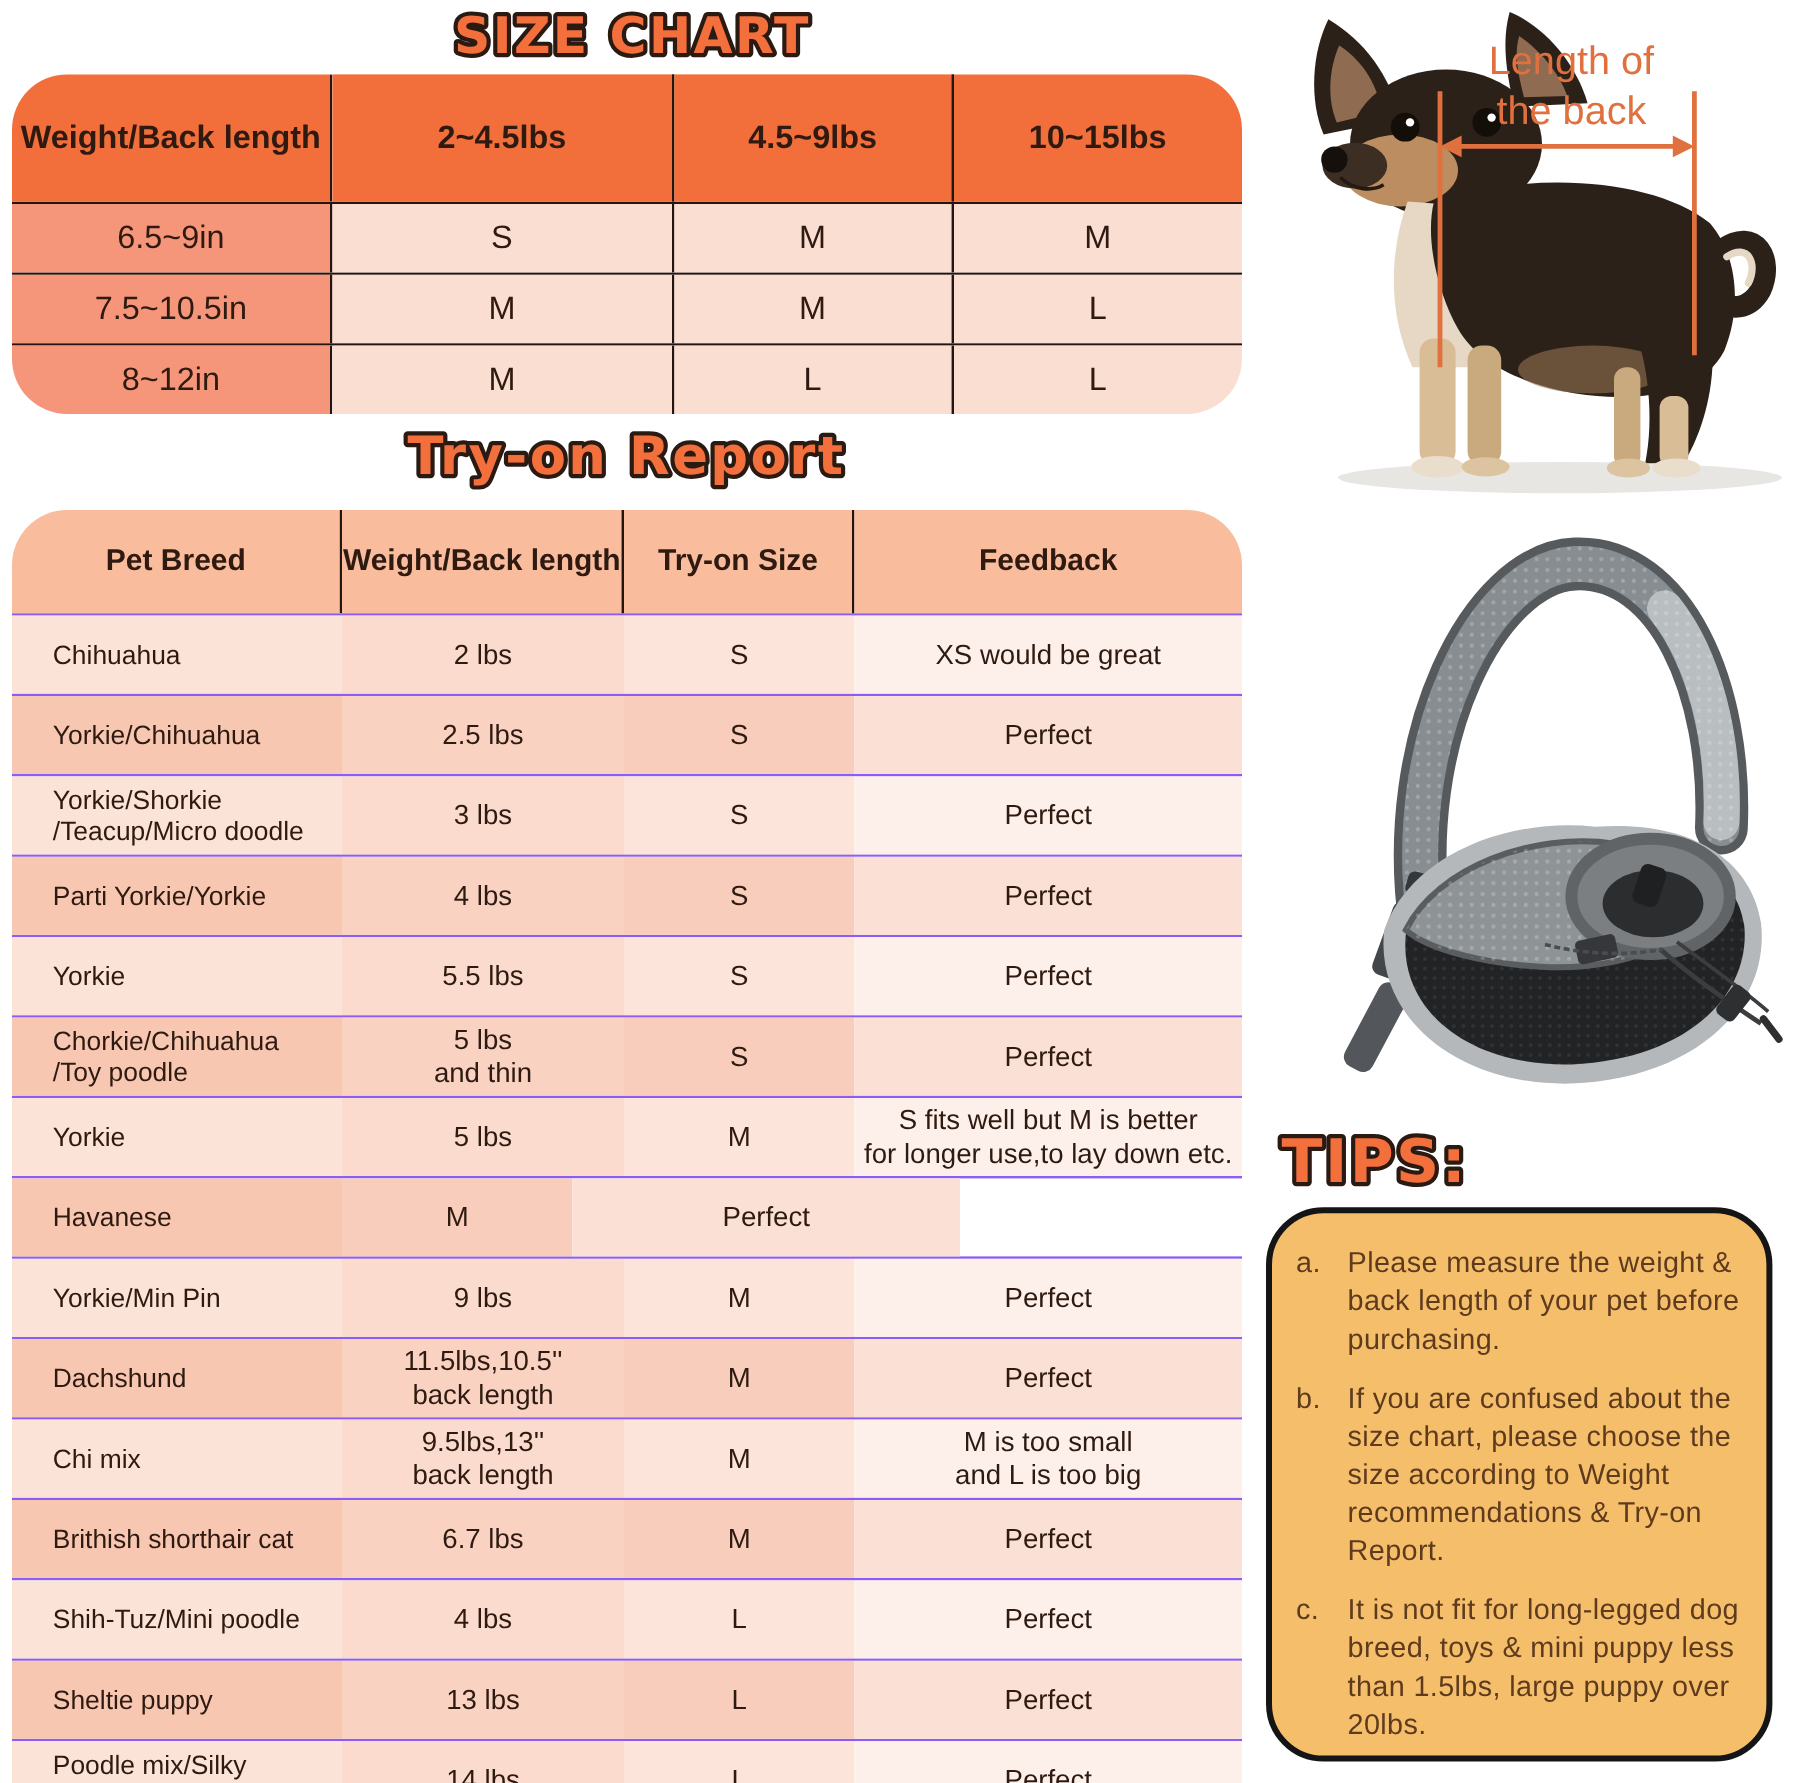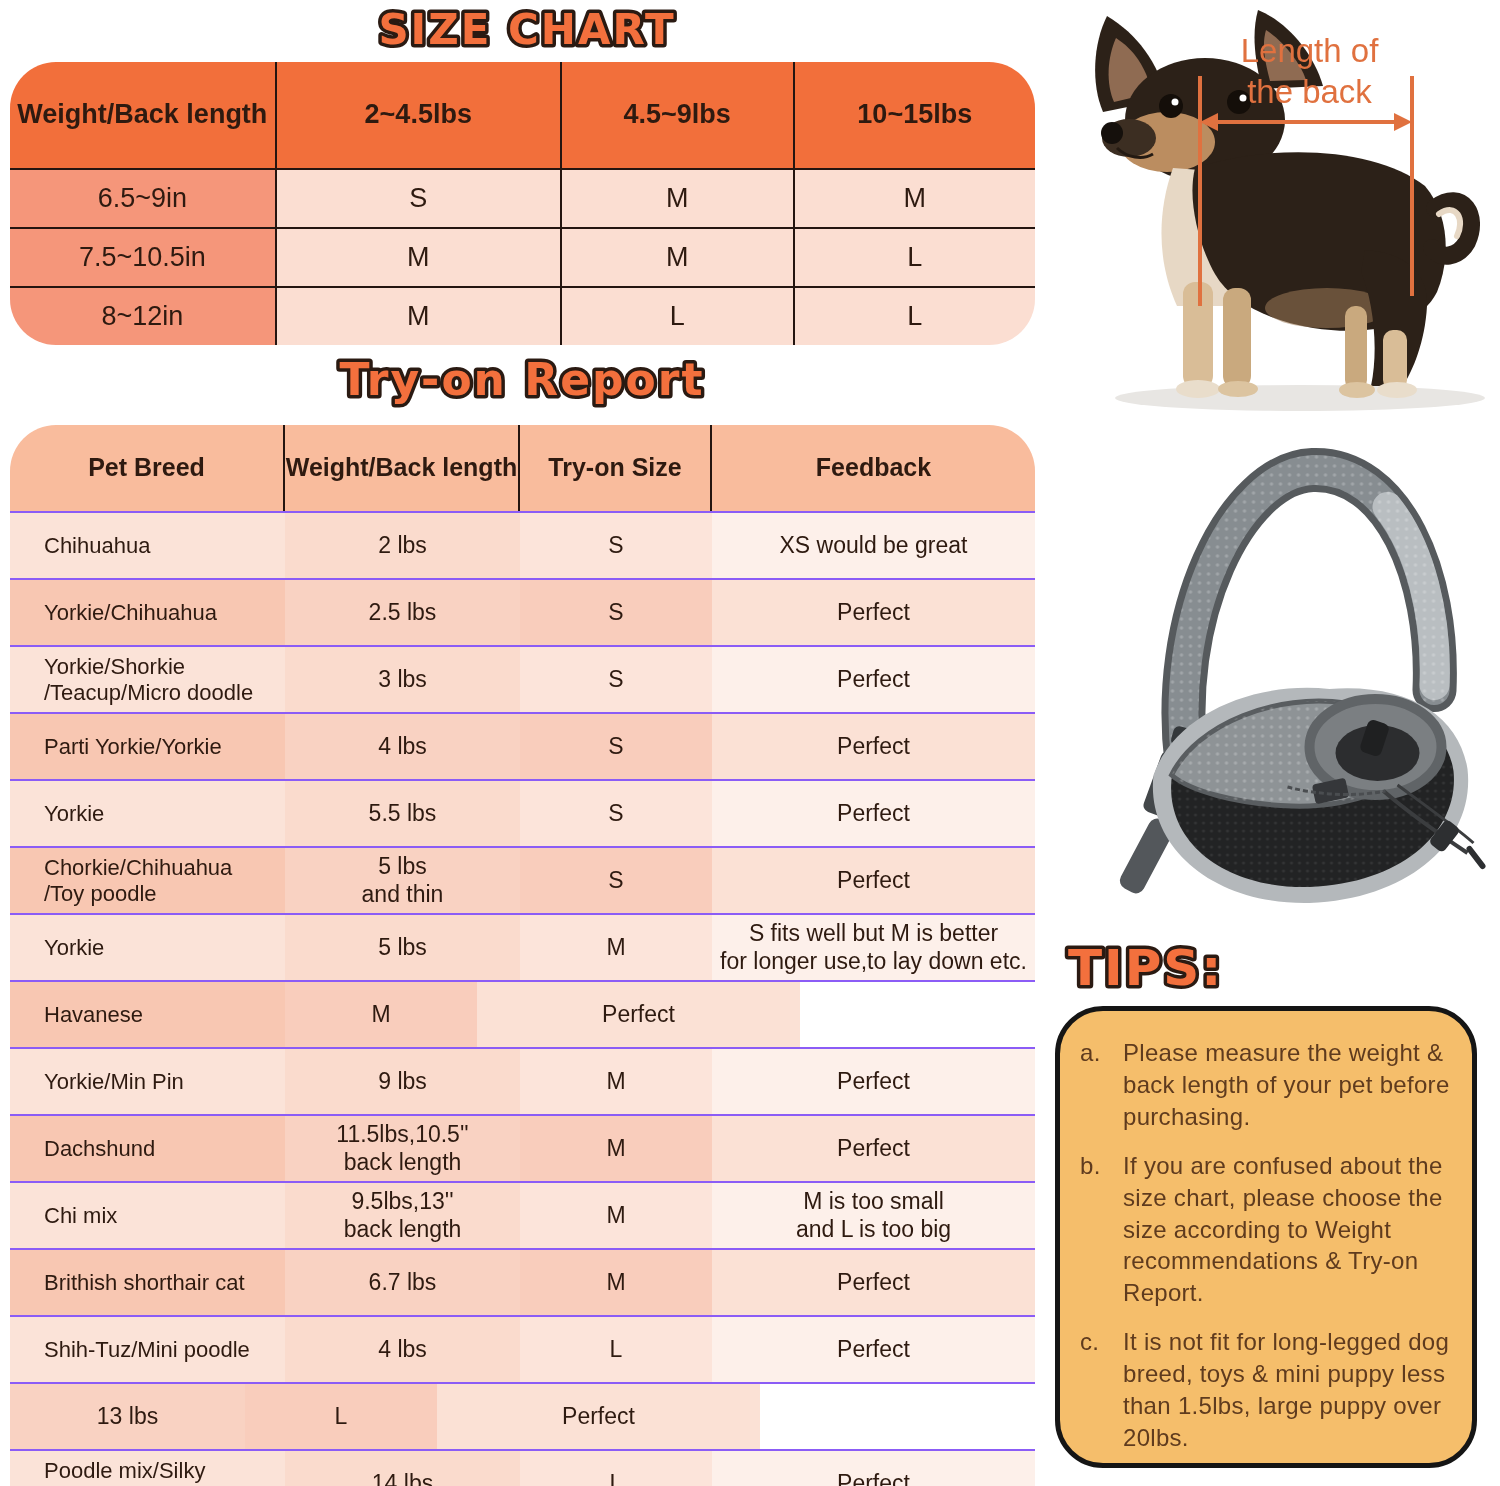--- a/index.html
+++ b/index.html
@@ -197,20 +197,21 @@
     <div class="cell t3">M</div>
     <div class="cell t4">Perfect</div>
   </div>
   <div class="row to-row">
     <div class="cell t1">Shih-Tuz/Mini poodle</div>
     <div class="cell t2">4 lbs</div>
     <div class="cell t3">L</div>
     <div class="cell t4">Perfect</div>
   </div>
   <div class="row to-row">
+    <div class="cell t1">Sheltie puppy</div>
     <div class="cell t2">13 lbs</div>
     <div class="cell t3">L</div>
     <div class="cell t4">Perfect</div>
   </div>
   <div class="row to-row">
     <div class="cell t1">Poodle mix/Silky
 Terrior</div>
     <div class="cell t2">14 lbs</div>
     <div class="cell t3">L</div>
     <div class="cell t4">Perfect</div>

